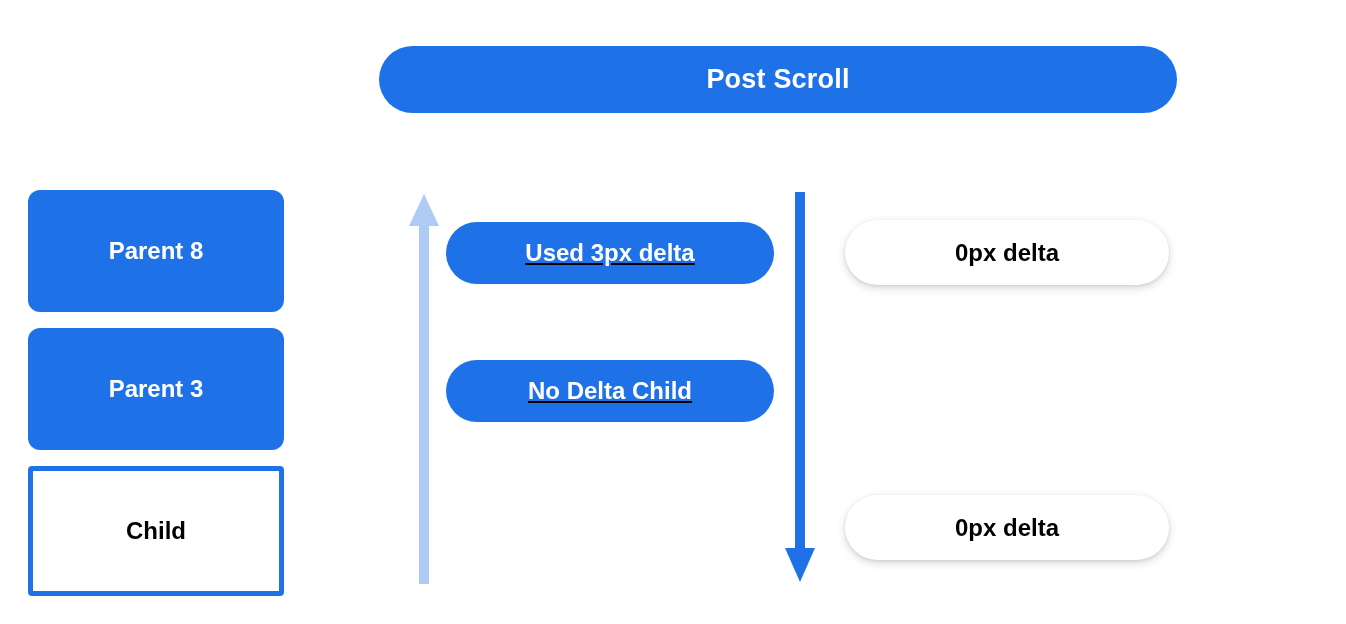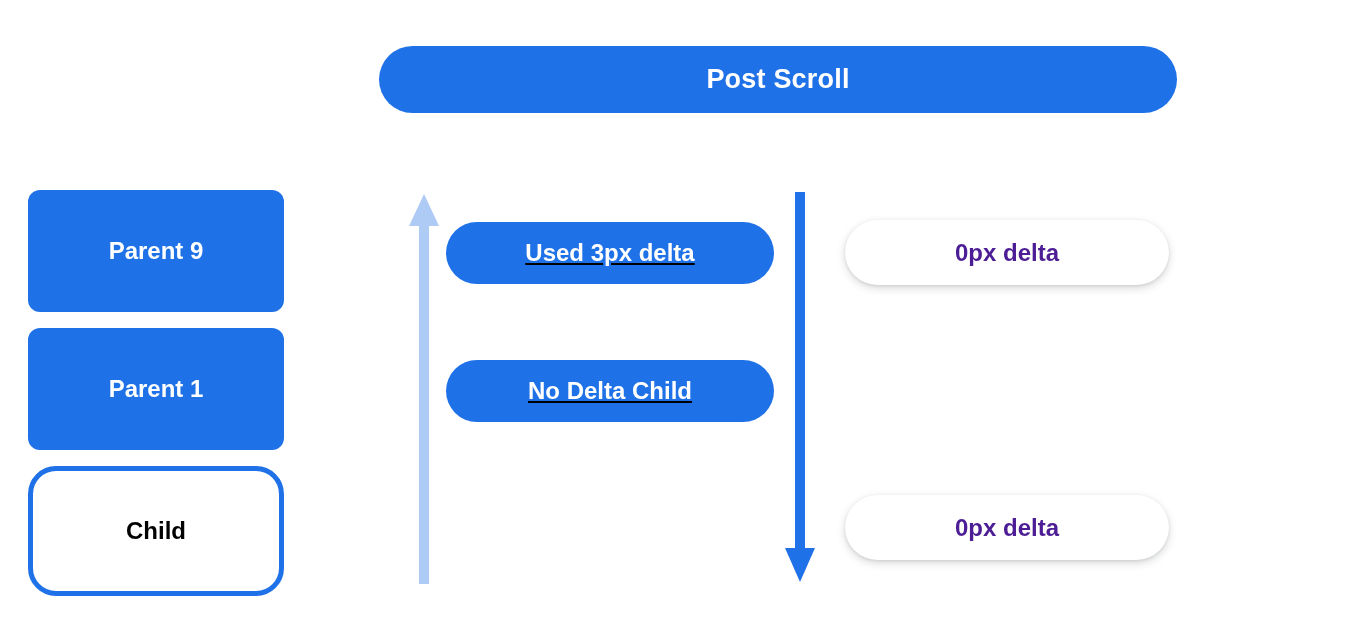--- a/index.html
+++ b/index.html
@@ -62,21 +62,21 @@
   }
   .stack-box.filled .stack-label {
     color: #ffffff;
     font-size: 24px;
     font-weight: bold;
   }
   .stack-box.outlined {
     height: 130px;
     background: #ffffff;
     border: 5px solid #1f71e8;
-    border-radius: 28px;
+    border-radius: 4px;
   }
   .stack-box.outlined .stack-label {
     color: #000000;
     font-size: 24px;
     font-weight: bold;
   }
 
   
   .arrow {
     position: absolute;
@@ -109,21 +109,21 @@
     font-size: 24px;
     font-weight: bold;
   }
   .pill-white {
     background: #ffffff;
     border-radius: 34px;
     height: 65px;
     box-shadow: 0 3px 9px rgba(60,64,67,0.20), 0 1px 3px rgba(60,64,67,0.12);
   }
   .pill-white .pill-label {
-    color: #4c1d95;
+    color: #000000;
     font-size: 24px;
     font-weight: bold;
   }
 
   .pill-mid-1 { left: 446px; top: 222px; width: 328px; }
   .pill-mid-2 { left: 446px; top: 360px; width: 328px; }
   .pill-right-1 { left: 845px; top: 220px; width: 324px; }
   .pill-right-2 { left: 845px; top: 495px; width: 324px; }
 </style>
 </head>
@@ -131,25 +131,25 @@
 
 <div id="canvas">
 
   <div class="banner">
     <span class="banner-label">Post Scroll</span>
   </div>
 
   <div class="stack">
 
     <div class="stack-box filled">
-      <span class="stack-label">Parent 9</span>
+      <span class="stack-label">Parent 8</span>
     </div>
 
     <div class="stack-box filled">
-      <span class="stack-label">Parent 1</span>
+      <span class="stack-label">Parent 3</span>
     </div>
 
     <div class="stack-box outlined">
       <span class="stack-label">Child</span>
     </div>
 
   </div>
 
   <div class="arrow arrow-up">
     <svg width="34" height="392" viewBox="0 0 34 392" xmlns="http://www.w3.org/2000/svg">

